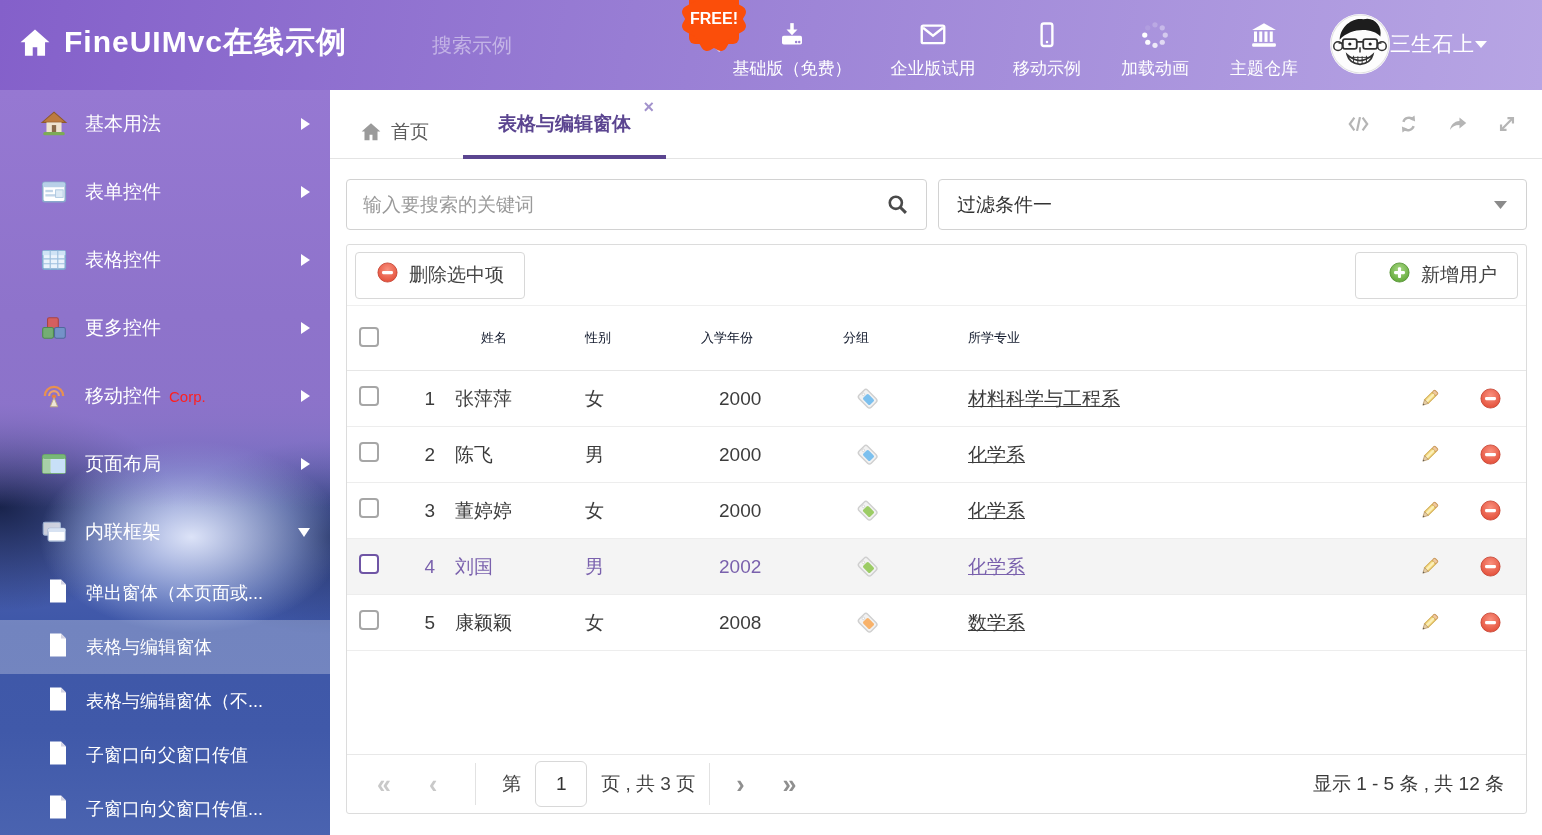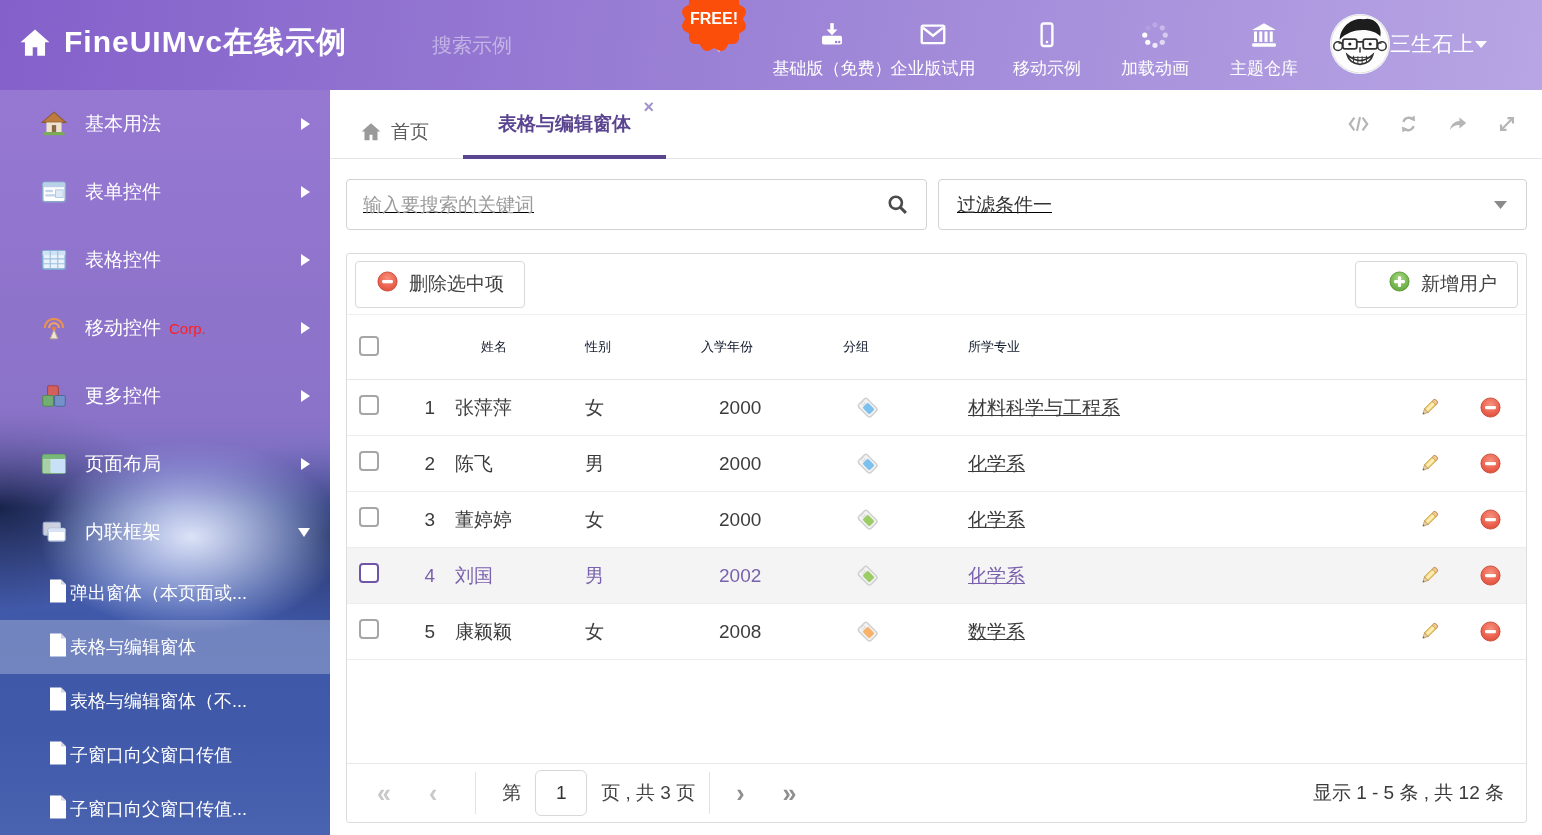--- a/index.html
+++ b/index.html
@@ -31,43 +31,43 @@
       linear-gradient(180deg,#9678d2 0%,#8e73cb 30%,rgba(142,115,203,0.85) 42%,rgba(142,115,203,0) 56%),
       radial-gradient(ellipse 190px 120px at 58% 60%,rgba(228,234,252,0.95) 0%,rgba(165,182,228,0.45) 55%,rgba(165,182,228,0) 80%),
       radial-gradient(ellipse 270px 160px at 0% 56%,rgba(14,24,58,0.85) 0%,rgba(14,24,58,0) 65%),
       radial-gradient(ellipse 250px 150px at 100% 60%,rgba(24,38,82,0.75) 0%,rgba(24,38,82,0) 65%),
       linear-gradient(180deg,#8b74c8 0%,#7d72c2 44%,#5264b2 58%,#3e57a8 72%,#4059a9 86%,#4a63b0 100%);
   }
   .side-item{height:68px;display:flex;align-items:center;padding:0 20px 0 40px;color:#fff;font-size:19px;cursor:pointer;}
   .side-ico{width:28px;height:28px;margin-right:17px;flex:0 0 auto;}
   .side-arrow{margin-left:auto;display:flex;}
   .corp{color:#ff1f1f;font-size:15px;margin-left:8px;}
-  .side-sub-item{height:54px;display:flex;align-items:center;padding-left:46px;color:#fff;font-size:18px;cursor:pointer;}
+  .side-sub-item{height:54px;display:flex;align-items:center;padding-left:46px;gap:16px;color:#fff;font-size:18px;cursor:pointer;}
   .side-sub-item.active{background:rgba(255,255,255,0.27);}
 
   
   .main{position:absolute;top:90px;left:330px;width:1212px;height:745px;background:#fff;}
   .tabbar{height:68px;border-bottom:1px solid #e4e4e4;display:flex;align-items:center;background:#fff;}
   .tab-home{margin-left:30px;display:flex;align-items:center;gap:9px;color:#5f5f5f;font-size:19px;cursor:pointer;margin-top:15px;}
   .tab-active{margin-left:34px;width:203px;height:100%;position:relative;display:flex;align-items:center;justify-content:center;color:var(--color-accent,#5b4590);font-weight:bold;font-size:19px;cursor:pointer;}
   .tab-underline{position:absolute;left:0;right:0;bottom:-1px;height:4px;background:var(--color-accent,#5b4590);}
   .tab-close{position:absolute;top:8px;right:12px;color:#a292cc;font-size:18px;font-weight:bold;line-height:1;}
   .tabbar-actions{margin-left:auto;display:flex;align-items:center;gap:26px;padding-right:24px;}
   .tb-ico{cursor:pointer;display:flex;}
 
   .content{padding:20px 15px 0 16px;}
-  .filters-row{display:flex;gap:11px;text-decoration:underline;}
+  .filters-row{display:flex;gap:11px;}
   .search-box{width:579px;height:49px;border:1px solid #d2d2d2;border-radius:4px;display:flex;align-items:center;background:#fff;}
   .search-box input{flex:1;border:0;outline:0;font-size:19px;padding-left:16px;color:#333;font-family:inherit;background:transparent;}
   .search-box input::placeholder,.dropdown .ph{color:#9a9a9a;}
   .search-box svg{margin-right:15px;}
   .dropdown{flex:1;height:49px;border:1px solid #d2d2d2;border-radius:4px;display:flex;align-items:center;padding:0 18px;font-size:19px;color:#333;cursor:pointer;background:#fff;}
   .dropdown .caret{margin-left:auto;display:flex;}
 
-  .grid-panel{margin-top:23px;height:568px;border:1px solid #dcdcdc;border-radius:3px;display:flex;flex-direction:column;background:#fff;}
+  .grid-panel{margin-top:14px;height:568px;border:1px solid #dcdcdc;border-radius:3px;display:flex;flex-direction:column;background:#fff;}
   .grid-toolbar{height:60px;flex:0 0 auto;display:flex;align-items:center;padding:0 8px;border-bottom:1px solid #efefef;}
   .btn{height:47px;background:#fff;border:1px solid #d8d8d8;border-radius:4px;display:flex;align-items:center;gap:10px;padding:0 20px;font-size:19px;color:#444;cursor:pointer;font-family:inherit;}
   .btn-add{margin-left:auto;padding-left:32px;}
 
   .row-grid{display:grid;grid-template-columns:50px 38px 150px 108px 150px 125px 1fr 50px 72px;align-items:center;}
   .thead{height:64px;flex:0 0 auto;border-bottom:1px solid #e6e6e6;font-size:13px;color:#0f172a;}
   .trow{height:55px;flex:0 0 auto;border-bottom:1px solid #ededed;font-size:19px;color:#3c3c3c;}
   .trow.selected{background:#f4f4f4;color:var(--color-selected_row_text,#7a61ad);}
   .trow.selected .link{color:var(--color-selected_row_text,#7a61ad);}
   .trow.selected .checkbox{border-color:#6f55a5;}
@@ -124,21 +124,21 @@
     </span>
   </div>
 
   <div class="free">
     <i></i>
         <i></i>
         <i></i>
     <span>FREE!</span>
   </div>
 
-  <div class="nav-item" style="left:767px;">
+  <div class="nav-item" style="left:727px;">
     <span class="nico">
       <svg width="30" height="30" viewBox="0 0 24 24">
             <path d="M12 2.5v6" stroke="#fff" stroke-width="2.8"></path>
             <polygon points="7.6,7.6 16.4,7.6 12,12.2" fill="#fff"></polygon>
             <rect x="4" y="12.5" width="16" height="7" rx="1.4" fill="#fff"></rect>
             <circle cx="15.3" cy="17.6" r="1" fill="#9a7fd0"></circle>
             <circle cx="17.8" cy="17.6" r="1" fill="#9a7fd0"></circle>
           </svg>
     </span>
     <span class="nlbl">基础版（免费）</span>
@@ -259,43 +259,43 @@
     <span>表格控件</span>
     <span class="side-arrow">
           <svg width="9" height="12" viewBox="0 0 9 12">
             <polygon points="0,0 9,6 0,12" fill="#fff"></polygon>
           </svg>
         </span>
   </div>
   <div class="side-item">
     <span class="side-ico">
       <svg width="28" height="28" viewBox="0 0 26 26">
+            <rect x="7" y="3.5" width="10" height="10" rx="1.5" fill="#d45f5f" stroke="#a84444"></rect>
+            <rect x="2.5" y="12.5" width="10" height="10" rx="1.5" fill="#74ad74" stroke="#4f8a4f"></rect>
+            <rect x="13.5" y="12.5" width="10" height="10" rx="1.5" fill="#7492c8" stroke="#50699c"></rect>
+          </svg>
+    </span>
+    <span>更多控件</span>
+    <span class="side-arrow">
+          <svg width="9" height="12" viewBox="0 0 9 12">
+            <polygon points="0,0 9,6 0,12" fill="#fff"></polygon>
+          </svg>
+        </span>
+  </div>
+  <div class="side-item">
+    <span class="side-ico">
+      <svg width="28" height="28" viewBox="0 0 26 26">
             <path d="M4.5 13a8.5 8.5 0 0 1 17 0" fill="none" stroke="#e8914f" stroke-width="2.2"></path>
             <path d="M8.5 13a4.5 4.5 0 0 1 9 0" fill="none" stroke="#eda26a" stroke-width="2"></path>
             <circle cx="13" cy="13.5" r="2" fill="#e87f3f"></circle>
             <polygon points="13,14.5 9.5,23 16.5,23" fill="#efe6d6" stroke="#bda886" stroke-width="0.9"></polygon>
           </svg>
     </span>
     <span>移动控件</span>
     <span class="corp">Corp.</span>
-    <span class="side-arrow">
-          <svg width="9" height="12" viewBox="0 0 9 12">
-            <polygon points="0,0 9,6 0,12" fill="#fff"></polygon>
-          </svg>
-        </span>
-  </div>
-  <div class="side-item">
-    <span class="side-ico">
-      <svg width="28" height="28" viewBox="0 0 26 26">
-            <rect x="7" y="3.5" width="10" height="10" rx="1.5" fill="#d45f5f" stroke="#a84444"></rect>
-            <rect x="2.5" y="12.5" width="10" height="10" rx="1.5" fill="#74ad74" stroke="#4f8a4f"></rect>
-            <rect x="13.5" y="12.5" width="10" height="10" rx="1.5" fill="#7492c8" stroke="#50699c"></rect>
-          </svg>
-    </span>
-    <span>更多控件</span>
     <span class="side-arrow">
           <svg width="9" height="12" viewBox="0 0 9 12">
             <polygon points="0,0 9,6 0,12" fill="#fff"></polygon>
           </svg>
         </span>
   </div>
   <div class="side-item">
     <span class="side-ico">
       <svg width="28" height="28" viewBox="0 0 26 26">
             <rect x="2.5" y="4.5" width="21" height="17" rx="2" fill="#fff" stroke="#68a068" stroke-width="1.5"></rect>

